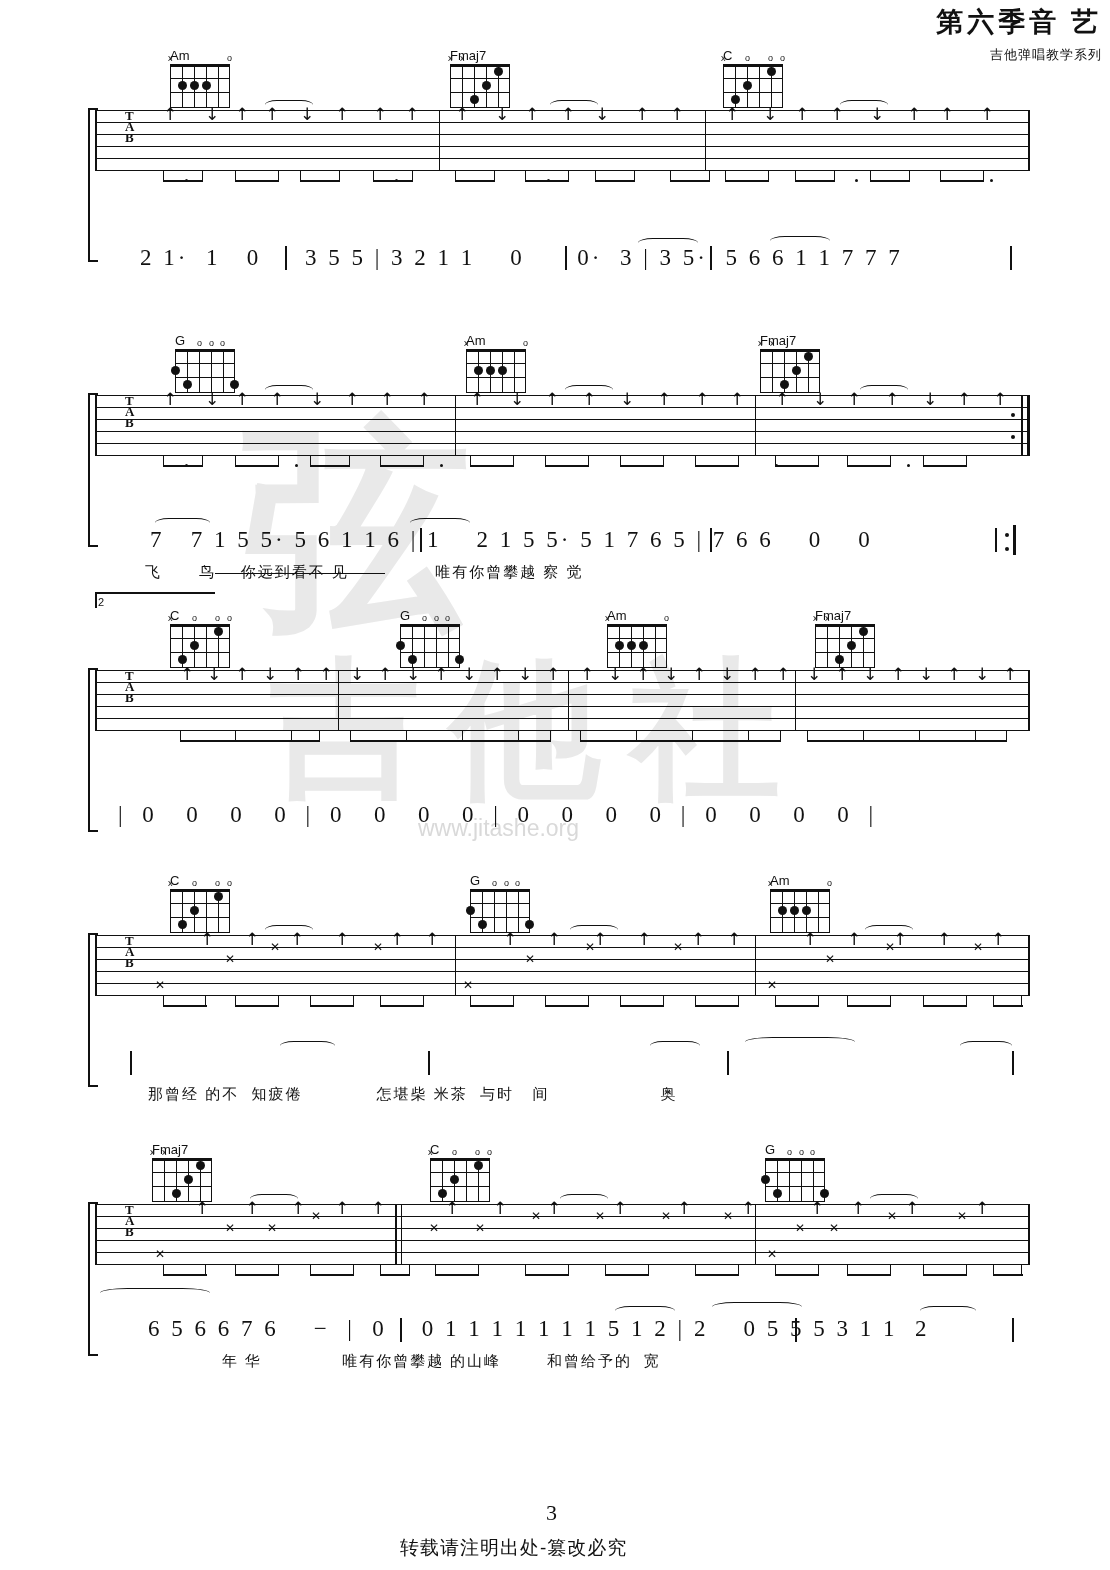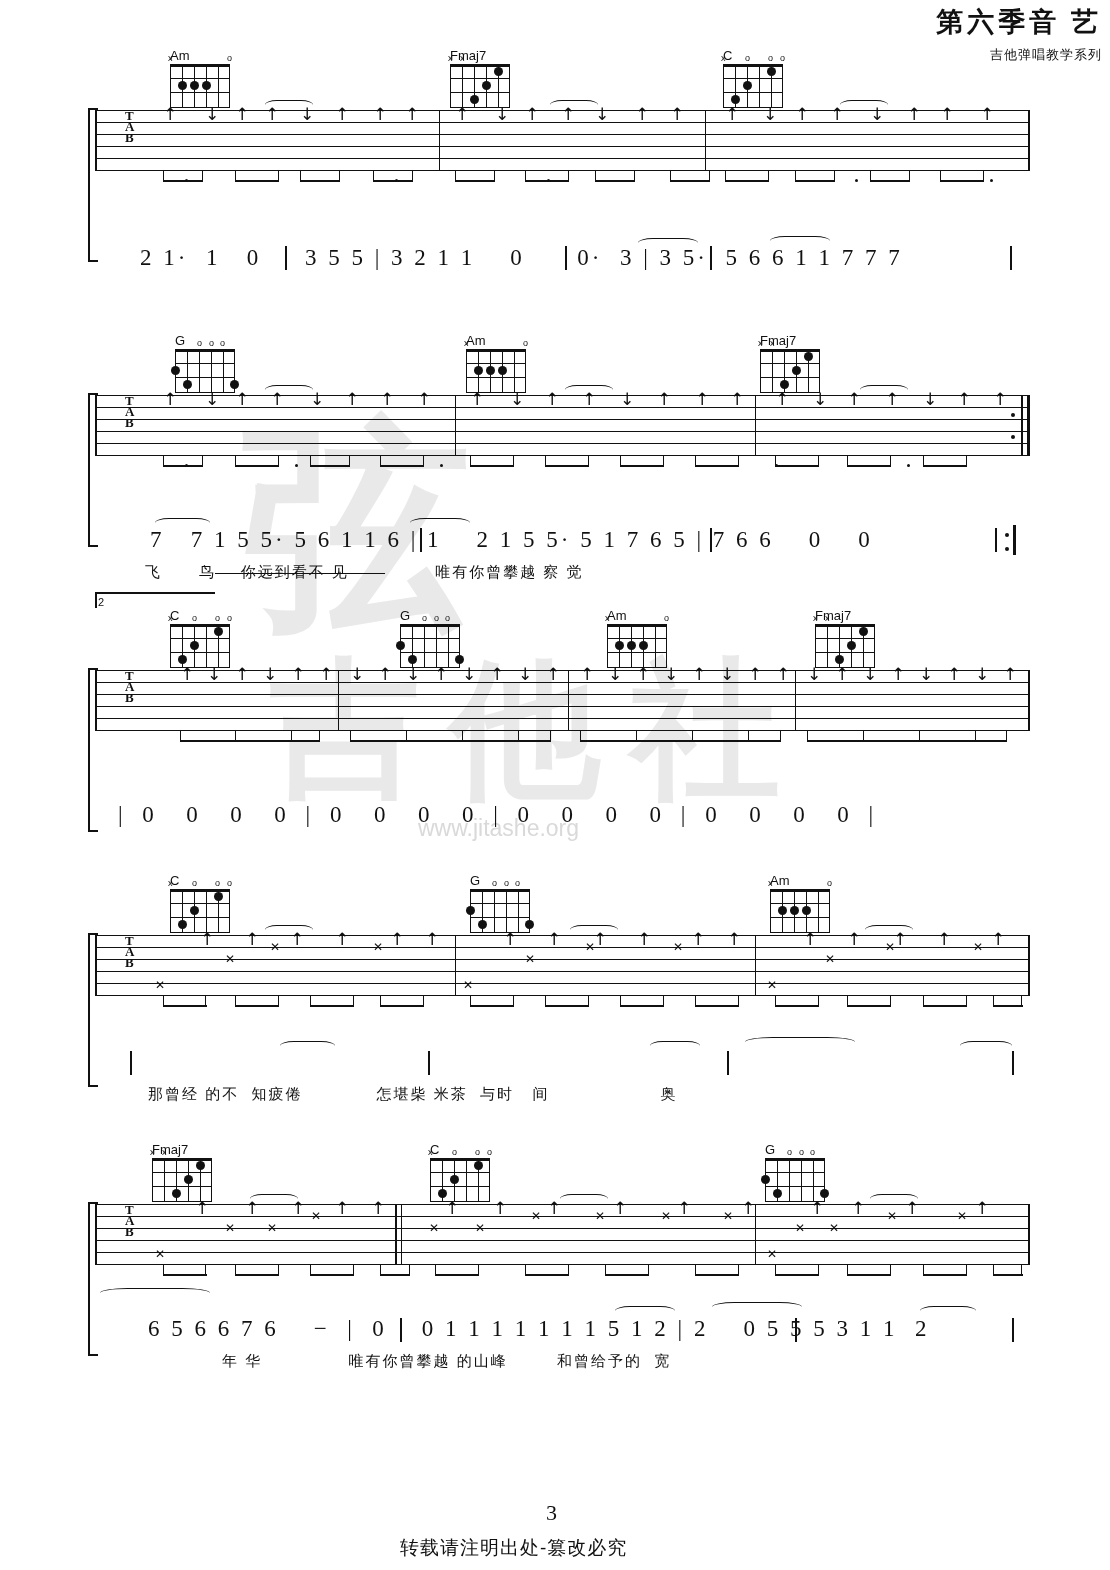--- a/index.html
+++ b/index.html
@@ -929,21 +929,21 @@
       <div class="stem" style="left:926px;top:60px;height:12px;"></div>
     </div>
 
     <div class="bracket" style="left:88px;top:82px;height:150px;"></div>
 
     <div class="slur" style="left:250px;top:74px;width:48px;"></div>
     <div class="slur" style="left:560px;top:74px;width:48px;"></div>
     <div class="slur" style="left:870px;top:74px;width:48px;"></div>
 
     <div class="numrow" style="left:148px;top:196px;letter-spacing:3px;">6 5 6 6 7 6    −  |  0    0 1 1 1 1 1 1 1 5 1 2 | 2    0 5 5 5 3 1 1  2</div>
-    <div class="lyricrow" style="left:222px;top:232px;letter-spacing:2px;">年 华              唯有你曾攀越 的山峰        和曾给予的  宽</div>
+    <div class="lyricrow" style="left:222px;top:232px;letter-spacing:2px;font-family:Liberation Serif, serif;">年 华              唯有你曾攀越 的山峰        和曾给予的  宽</div>
     <div class="vbar" style="left:400px;top:198px;height:24px;"></div>
     <div class="vbar" style="left:795px;top:198px;height:24px;"></div>
     <div class="vbar" style="left:1012px;top:198px;height:24px;"></div>
     <div class="slur" style="left:100px;top:168px;width:110px;"></div>
     <div class="slur" style="left:615px;top:186px;width:60px;"></div>
     <div class="slur" style="left:712px;top:182px;width:90px;"></div>
     <div class="slur" style="left:920px;top:186px;width:56px;"></div>
   </div>
 
   <div class="pagenum">3</div>

